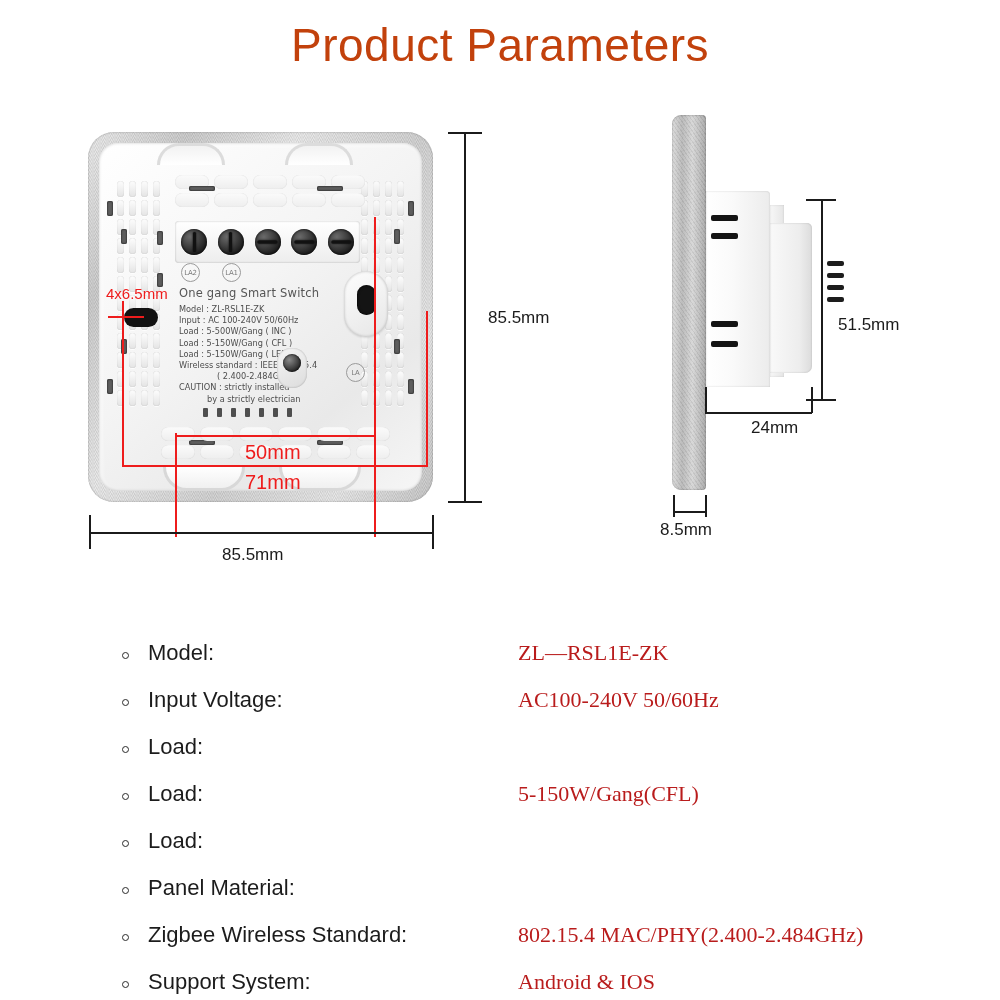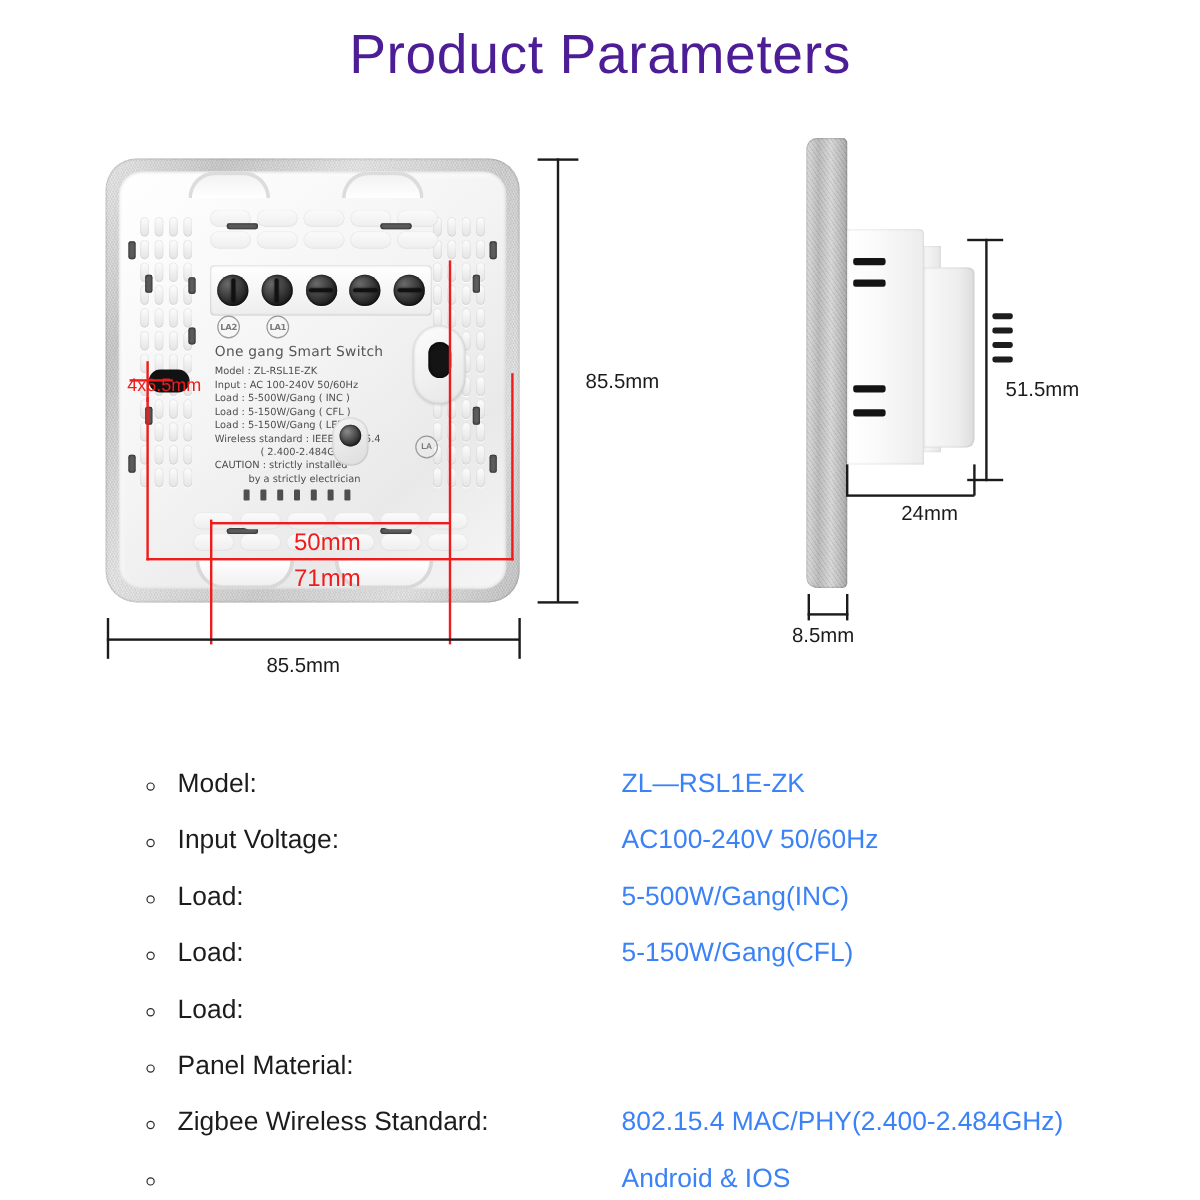--- a/index.html
+++ b/index.html
@@ -16,21 +16,21 @@
     background: #ffffff;
   }
 
   
   .page-title {
     position: absolute;
     left: 0; top: 18px; width: 1000px;
     text-align: center;
     font-size: 46px;
     font-weight: 400;
-    color: #4c1d95;
+    color: #c2410c;
     letter-spacing: 0.5px;
   }
 
   
   .diagram { position: absolute; left: 0; top: 105px; width: 1000px; height: 470px; }
 
   
   .back-view { position: absolute; left: 88px; top: 27px; width: 345px; height: 370px; }
 
   
@@ -118,21 +118,21 @@
   .label-area {
     position: absolute; left: 76px; top: 120px; width: 205px;
     font-family: "DejaVu Sans", sans-serif;
     color: #4a4a4a;
   }
   .la-marks { display: flex; gap: 22px; margin-bottom: 4px; padding-left: 6px; }
   .la-circle {
     width: 19px; height: 19px; border-radius: 50%;
     border: 1px solid #9a9a9a;
     display: flex; align-items: center; justify-content: center;
-    font-size: 7px; color: #7a7a7a; letter-spacing: -.3px; font-weight: bold;
+    font-size: 7px; color: #7a7a7a; letter-spacing: -.3px;
   }
   .label-head { font-size: 11.5px; color: #555; margin: 2px 0 4px 4px; letter-spacing: .2px; }
   .label-lines { font-size: 8.2px; line-height: 11.2px; color: #4d4d4d; margin-left: 4px; }
   .label-lines div { white-space: nowrap; }
   .ind { padding-left: 38px; }
   .ind2 { padding-left: 28px; }
 
   
   .btn-house {
     position: absolute; right: 34px; top: 128px; width: 44px; height: 66px;
@@ -222,22 +222,22 @@
     width: 7px; height: 7px; border-radius: 50%;
     border: 1.3px solid #2b2b2b;
   }
   .spec-label {
     position: absolute; left: 148px; top: 4px;
     font-size: 22px; color: #1c1c1c;
     font-family: "Liberation Sans", sans-serif;
   }
   .spec-value {
     position: absolute; left: 518px; top: 4px;
-    font-size: 22px; color: #3b82f6;
-    font-family: Liberation Sans, sans-serif;
+    font-size: 22px; color: #b91c1c;
+    font-family: Liberation Serif, serif;
   }
 </style>
 </head>
 <body>
 
 <div id="page">
 
   <div class="page-title">Product Parameters</div>
 
   <div class="diagram">
@@ -434,21 +434,21 @@
             <span></span>
         </div>
         <div class="arc-down" style="left:64px; bottom:0px;"></div>
         <div class="arc-down" style="left:180px; bottom:0px;"></div>
       </div>
     </div>
 
     <div class="mount-hole" style="left:124px; top:203px;"></div>
     <div class="red-line" style="left:122px; top:196px; width:2px; height:34px;"></div>
     <div class="red-line" style="left:108px; top:211px; width:36px; height:2px;"></div>
-    <div class="red-text small" style="left:106px; top:180px;margin-top:28px;">4x6.5mm</div>
+    <div class="red-text small" style="left:106px; top:180px;">4x6.5mm</div>
 
     <div class="red-line" style="left:175px; top:328px; width:2px; height:104px;"></div>
     <div class="red-line" style="left:374px; top:112px; width:2px; height:320px;"></div>
     <div class="red-line" style="left:175px; top:330px; width:200px; height:2px;"></div>
     <div class="red-text" style="left:245px; top:336px;">50mm</div>
 
     <div class="red-line" style="left:122px; top:226px; width:2px; height:136px;"></div>
     <div class="red-line" style="left:426px; top:206px; width:2px; height:156px;"></div>
     <div class="red-line" style="left:122px; top:360px; width:306px; height:2px;"></div>
     <div class="red-text" style="left:245px; top:366px;">71mm</div>
@@ -509,21 +509,20 @@
 
     <div class="spec-row">
       <div class="bullet"></div>
       <div class="spec-label">Input  Voltage:</div>
       <div class="spec-value">AC100-240V  50/60Hz</div>
     </div>
 
     <div class="spec-row">
       <div class="bullet"></div>
       <div class="spec-label">Load:</div>
-      <div class="spec-value">5-500W/Gang(INC)</div>
     </div>
 
     <div class="spec-row">
       <div class="bullet"></div>
       <div class="spec-label">Load:</div>
       <div class="spec-value">5-150W/Gang(CFL)</div>
     </div>
 
     <div class="spec-row">
       <div class="bullet"></div>
@@ -536,17 +535,18 @@
     </div>
 
     <div class="spec-row">
       <div class="bullet"></div>
       <div class="spec-label">Zigbee  Wireless  Standard:</div>
       <div class="spec-value">802.15.4 MAC/PHY(2.400-2.484GHz)</div>
     </div>
 
     <div class="spec-row">
       <div class="bullet"></div>
+      <div class="spec-label">Support System:</div>
       <div class="spec-value">Android &amp; IOS</div>
     </div>
 
   </div>
 </div>
 
 </body></html>

